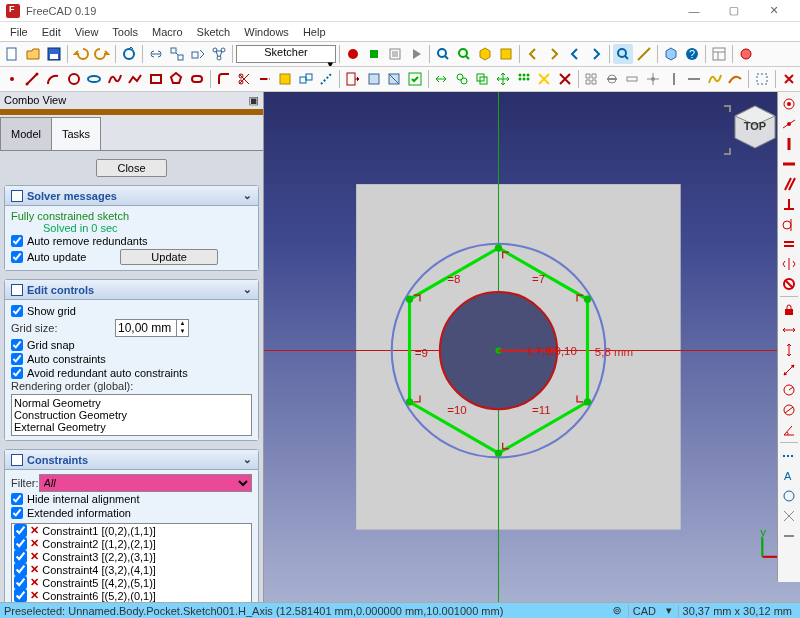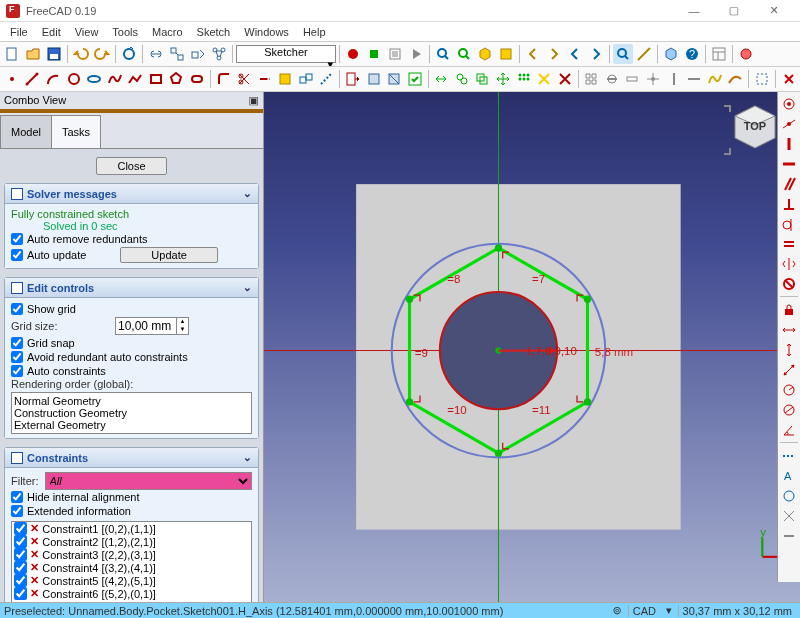--- a/index.html
+++ b/index.html
@@ -12,21 +12,21 @@
 .menubar { height: 20px; background: #fff; display: flex; align-items: center; padding: 0 4px; gap: 2px; border-bottom: 1px solid #ccc; }
 .menubar span { padding: 2px 6px; color: #333; }
 .toolbar-row { height: 25px; background: #fafafa; display: flex; align-items: center; padding: 0 2px; gap: 1px; border-bottom: 1px solid #ccc; overflow: hidden; }
 .tbtn { width: 20px; height: 20px; display: flex; align-items: center; justify-content: center; border-radius: 2px; }
 .tbtn svg { width: 16px; height: 16px; }
 .tsep { width: 1px; height: 18px; background: #bbb; margin: 0 2px; }
 .wb-select { height: 18px; width: 100px; display: flex; align-items: center; border: 1px solid #888; background: #fff; padding: 0 2px; font-size: 10px; flex-direction: column; }
 .wb-select .dd { margin-left: auto; }
 .main { display: flex; position: absolute; top: 92px; bottom: 16px; left: 0; right: 0; }
 .combo { width: 264px; background: #eef0f3; border-right: 1px solid #999; display: flex; flex-direction: column; overflow: hidden; }
-.combo-title { background: #e0e4ea; padding: 2px 4px; border-bottom: 4px solid #a16207; display: flex; }
+.combo-title { background: #e0e4ea; padding: 2px 4px; border-bottom: 6px solid #a16207; display: flex; }
 .combo-title span:first-child { flex: 1; }
 .combo-title .x { color: #333; }
 .tabs { display: flex; background: #e0e4ea; border-bottom: 1px solid #888; }
 .tab { padding: 10px 10px; border: 1px solid #888; border-bottom: none; background: #d0d4da; margin-right: -1px; margin-top: 2px; }
 .tab.active { background: #f5f7fa; }
 .task-body { flex: 1; overflow-y: auto; background: #d6dbe3; padding: 4px; }
 .close-btn { display: block; margin: 4px auto 8px; padding: 2px 20px; background: #e8e8e8; border: 1px solid #888; border-radius: 2px; }
 .panel { background: #e4eef8; border: 1px solid #9ab; border-radius: 3px; margin-bottom: 8px; }
 .panel-hdr { background: linear-gradient(#e8f0fa,#c8d8ec); padding: 3px 6px; color: #2050a0; font-weight: bold; display: flex; align-items: center; border-bottom: 1px solid #9ab; }
 .panel-hdr .chev { margin-left: auto; color: #336; }
@@ -37,21 +37,21 @@
 .chk { display: flex; align-items: center; gap: 4px; padding: 1px 0; }
 .chk input { width: 12px; height: 12px; }
 .row { display: flex; align-items: center; gap: 4px; padding: 1px 0; }
 .spinbox { display: flex; align-items: center; border: 1px solid #888; background: #fff; height: 18px; }
 .spinbox input { border: none; width: 60px; padding: 0 2px; font-size: 12px; outline: none; }
 .spinbox .spins { display: flex; flex-direction: column; width: 12px; }
 .spinbox .spins span { height: 8px; font-size: 6px; text-align: center; line-height: 6px; border-left: 1px solid #888; }
 .upd-btn { padding: 1px 30px; background: #e8e8e8; border: 1px solid #888; border-radius: 2px; margin-left: 30px;}
 .label { color: #333; }
 .listbox { background: #fff; border: 1px solid #888; padding: 2px; margin-top: 2px; }
-.filter-row { display: flex; align-items: center; gap: 6px; }
+.filter-row { display: flex; align-items: center; }
 .filter-row select { flex: 1; border: 1px solid #888; height: 18px; background: #ec4899; font-style: italic; }
 .clist { background: #fff; border: 1px solid #888; height: 98px; overflow-y: auto; margin-top: 3px; }
 .citem { display: flex; align-items: center; gap: 3px; padding: 0 2px; white-space: nowrap; }
 .citem .cicon { color: #b00; font-weight: bold; }
 .viewport { flex: 1; position: relative; background: linear-gradient(#2a2f6a 0%, #404a90 30%, #a8b0d0 100%); overflow: hidden; }
 .vp-svg { position: absolute; inset: 0; }
 .doc-tab-bar { position: absolute; bottom: 0; left: 0; right: 0; height: 20px; background: #eee; border-top: 1px solid #888; display: flex; align-items: center; padding: 0 4px; gap: 4px; }
 .doc-tab-bar .dt { background: #f8f8f8; border: 1px solid #aaa; padding: 1px 4px; display: flex; align-items: center; gap: 3px; font-size: 10px; }
 .doc-tab-bar .dt .dx { color: #a33; }
 .nav-cube { position: absolute; top: 8px; right: 8px; width: 74px; height: 60px; }
@@ -530,25 +530,25 @@
                   <span>▼</span>
                 </div>
             </div>
           </div>
           <label class="chk">
               <input type="checkbox" checked="" style="">
               <span>Grid snap</span>
             </label>
           <label class="chk">
               <input type="checkbox" checked="" style="">
-              <span>Avoid redundant auto constraints</span>
+              <span>Auto constraints</span>
             </label>
           <label class="chk">
               <input type="checkbox" checked="" style="">
-              <span>Auto constraints</span>
+              <span>Avoid redundant auto constraints</span>
             </label>
           <div class="label">Rendering order (global):</div>
           <div class="listbox">
             <div>Normal Geometry</div>
             <div>Construction Geometry</div>
             <div>External Geometry</div>
           </div>
         </div>
       </div>
 

